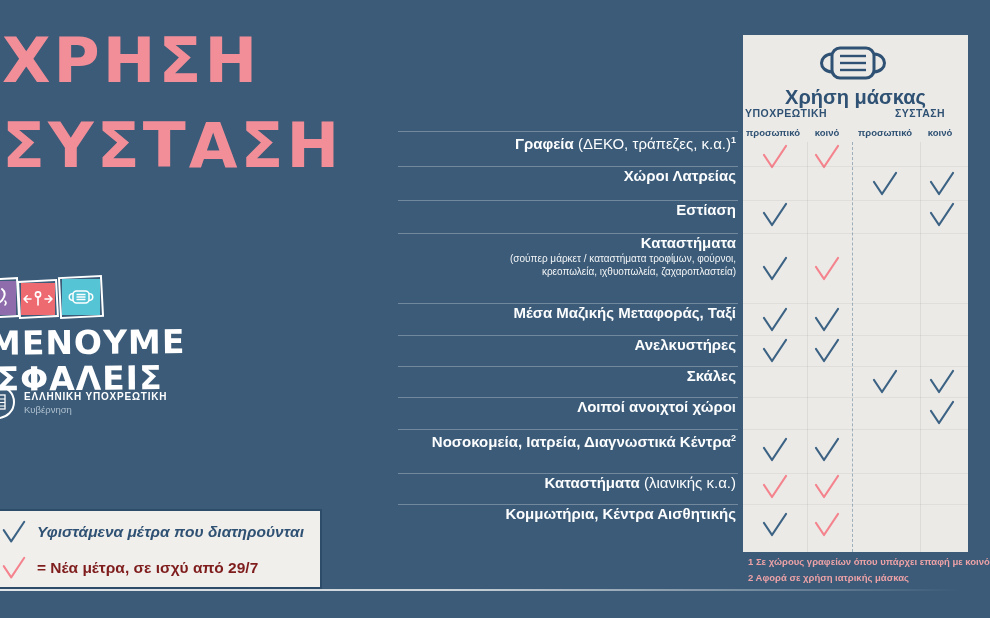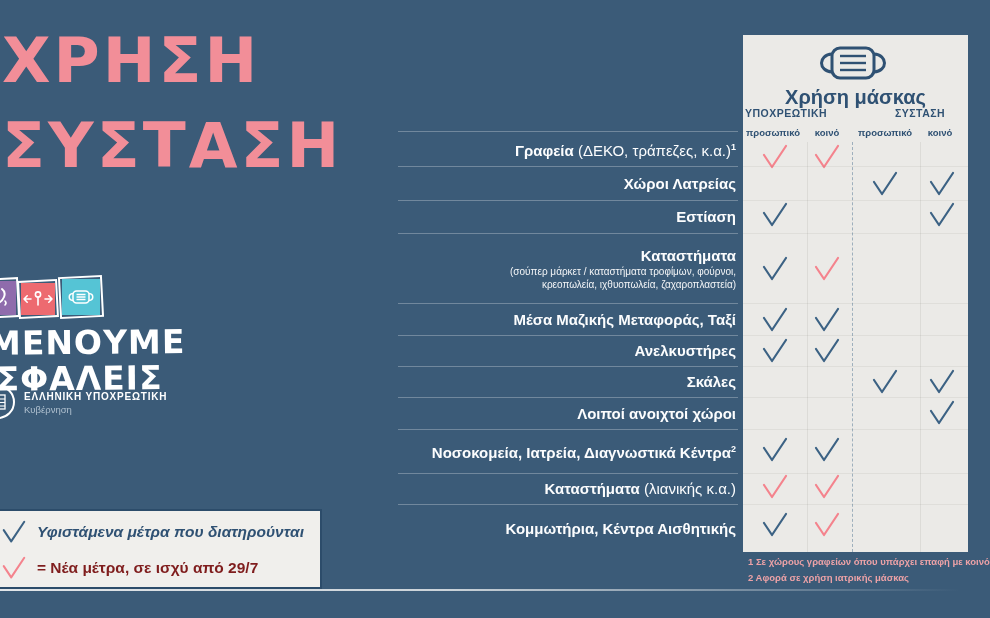--- a/index.html
+++ b/index.html
@@ -16,21 +16,21 @@
   .grp{position:absolute;top:107px;transform:translateX(-50%);color:#2F5173;
        font-weight:bold;font-size:10.5px;letter-spacing:.5px;white-space:nowrap;}
   .subcol{position:absolute;top:127px;transform:translateX(-50%);color:#2F5173;
           font-weight:bold;font-size:9.5px;white-space:nowrap;}
   .vline{position:absolute;top:142px;height:410px;width:1px;background:#DCDBD7;}
   .vline-dashed{position:absolute;top:142px;height:410px;width:0;border-left:1px dashed #9EAFBC;}
   .panel-rowline{position:absolute;left:743px;width:225px;height:1px;background:rgba(90,90,80,0.08);}
   
   .row-sep{position:absolute;left:398px;width:340px;height:1px;background:rgba(255,255,255,0.28);}
   .row-label{position:absolute;left:340px;width:396px;display:flex;flex-direction:column;
-             justify-content:center;align-items:flex-end;text-align:right;color:#FCFDFE;}
+             align-items:flex-end;text-align:right;color:#FCFDFE;}
   .row-label .main{font-size:15px;font-weight:bold;line-height:19px;}
   .row-label .main .detail{font-weight:normal;}
   .row-label sup{font-size:9px;font-weight:bold;}
   .row-label .sub{font-size:10px;line-height:13px;font-weight:normal;max-width:245px;color:#F3F5F7;}
   
   .check{position:absolute;width:30px;height:30px;}
   .check svg{display:block;width:30px;height:30px;}
   .check.dark svg path{stroke:#3C6284;}
   .check.pink svg path{stroke:#F4838D;}
   

